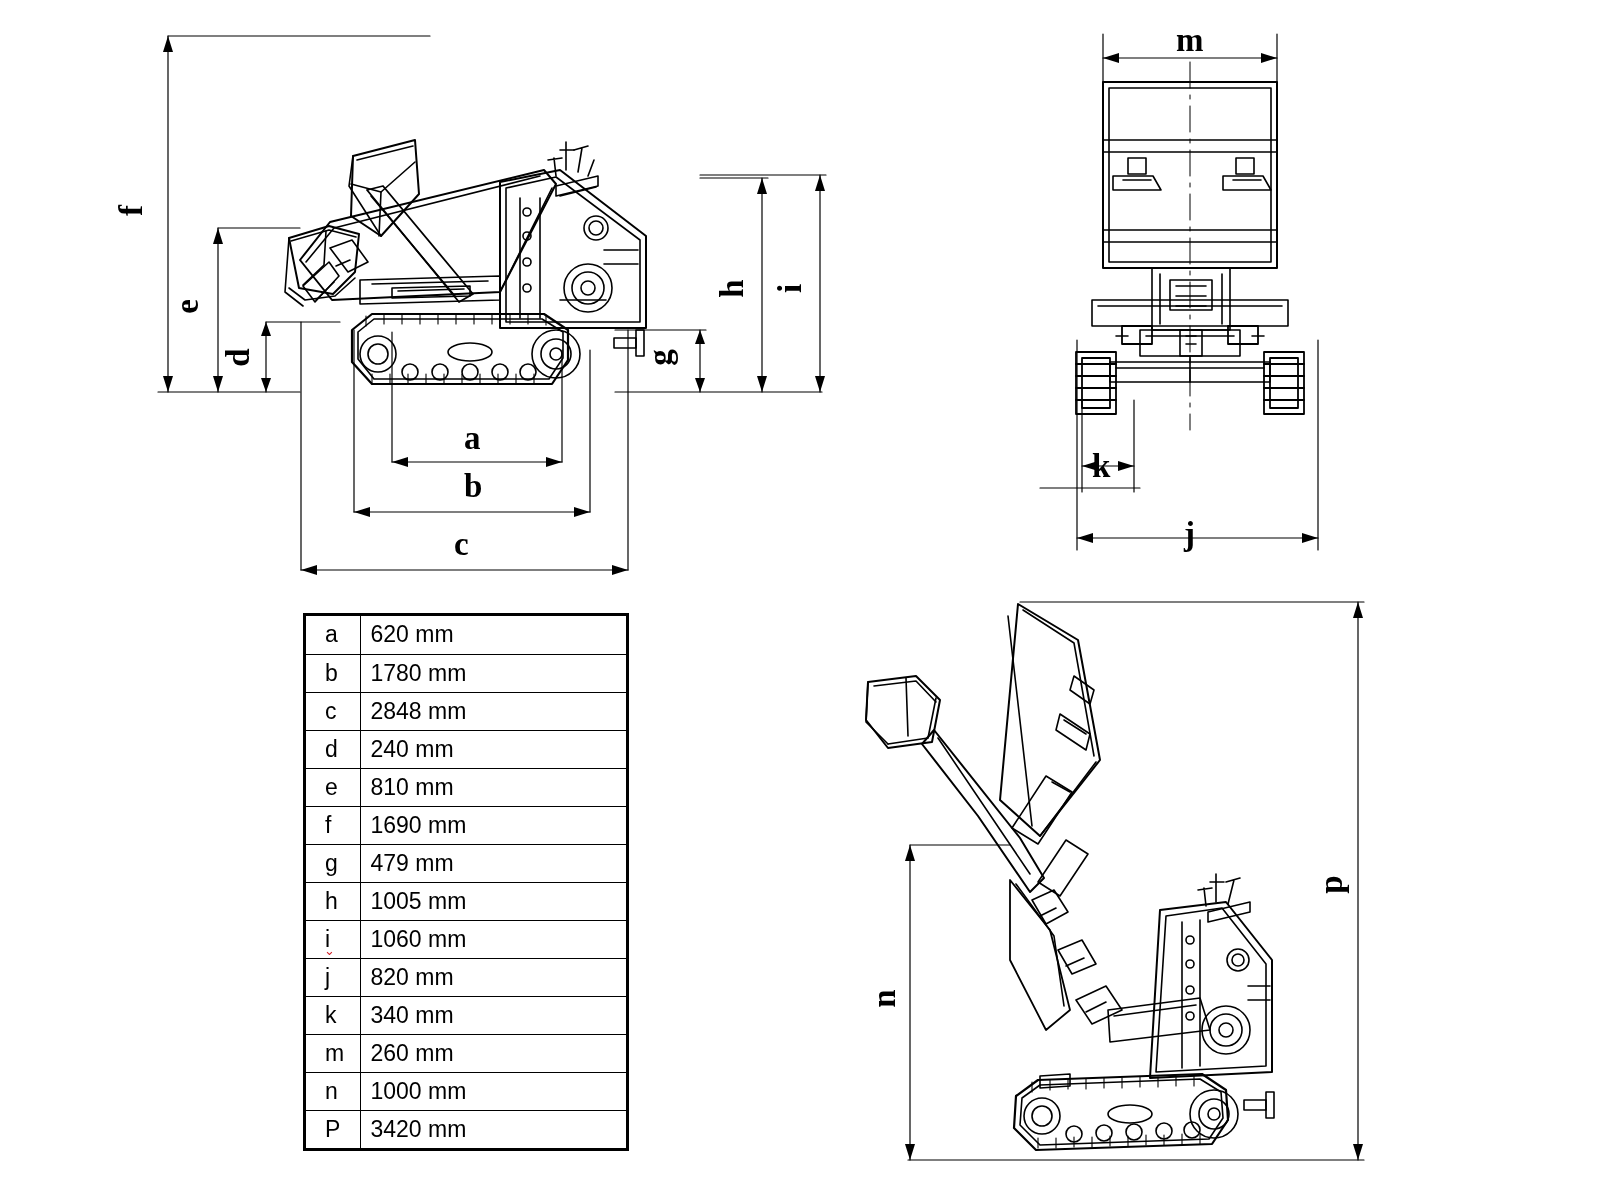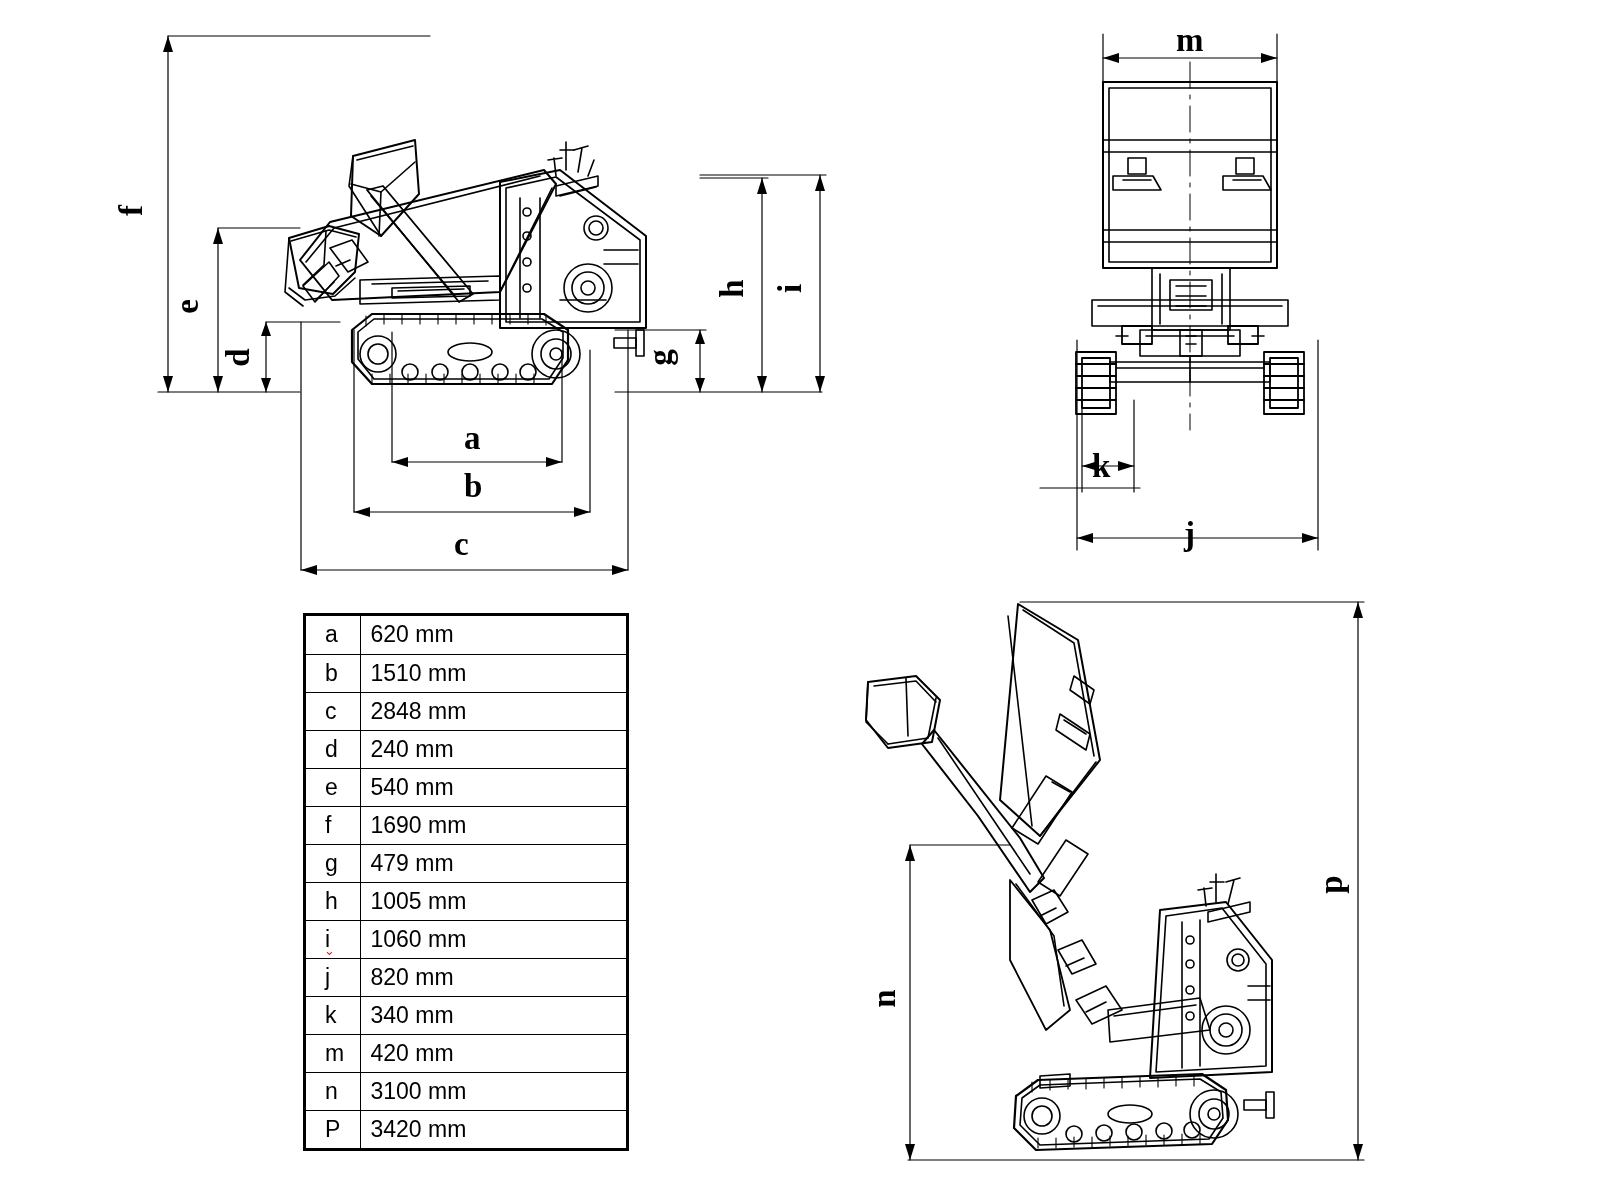--- a/index.html
+++ b/index.html
@@ -453,33 +453,33 @@
 
   <div class="dim-table">
     <table>
       <tbody>
         <tr>
           <td class="key">a</td>
           <td class="val">620 mm</td>
         </tr>
         <tr>
           <td class="key">b</td>
-          <td class="val">1510 mm</td>
+          <td class="val">1780 mm</td>
         </tr>
         <tr>
           <td class="key">c</td>
           <td class="val">2848 mm</td>
         </tr>
         <tr>
           <td class="key">d</td>
           <td class="val">240 mm</td>
         </tr>
         <tr>
           <td class="key">e</td>
-          <td class="val">540 mm</td>
+          <td class="val">810 mm</td>
         </tr>
         <tr>
           <td class="key">f</td>
           <td class="val">1690 mm</td>
         </tr>
         <tr>
           <td class="key">g</td>
           <td class="val">479 mm</td>
         </tr>
         <tr>
@@ -496,25 +496,25 @@
         <tr>
           <td class="key">j</td>
           <td class="val">820 mm</td>
         </tr>
         <tr>
           <td class="key">k</td>
           <td class="val">340 mm</td>
         </tr>
         <tr>
           <td class="key">m</td>
-          <td class="val">420 mm</td>
+          <td class="val">260 mm</td>
         </tr>
         <tr>
           <td class="key">n</td>
-          <td class="val">3100 mm</td>
+          <td class="val">1000 mm</td>
         </tr>
         <tr>
           <td class="key">P</td>
           <td class="val">3420 mm</td>
         </tr>
       </tbody>
     </table>
   </div>
 
 </div>

